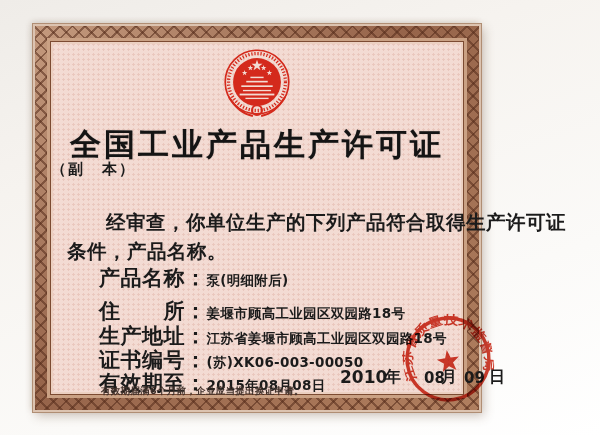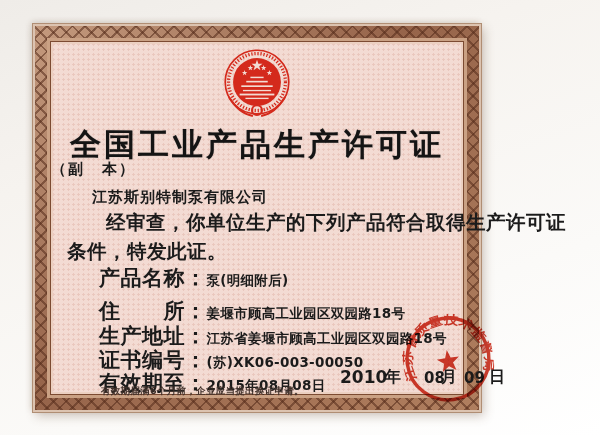--- a/index.html
+++ b/index.html
@@ -83,24 +83,23 @@
         <rect x="33" y="49.5" width="34" height="1.6"></rect>
         <rect x="29" y="54" width="42" height="2.2"></rect>
         <rect x="36" y="59" width="28" height="1.6"></rect>
       </g>
       <circle cx="50" cy="74" r="6" fill="none" stroke="#d42a1c" stroke-width="2.5"></circle>
       <path d="M16,58 Q28,78 45,81 M84,58 Q72,78 55,81" fill="none" stroke="#d42a1c" stroke-width="2.5"></path>
     </svg>
 
     <div class="title">全国工业产品生产许可证</div>
     <div class="subtitle">（副　本）</div>
-    <div class="company">江苏斯别特制泵有限公司</div>
 
     <div class="body-line l1">经审查，你单位生产的下列产品符合取得生产许可证</div>
-    <div class="body-line l2">条件，特发此证。</div>
+    <div class="body-line l2">条件，产品名称。</div>
 
     <div class="field-row r0">
       <span class="lbl">产品名称：</span><span class="val">泵(明细附后)</span>
     </div>
     <div class="field-row r1">
       <span class="lbl">住　　所：</span><span class="val">姜堰市顾高工业园区双园路18号</span>
     </div>
     <div class="field-row r2">
       <span class="lbl">生产地址：</span><span class="val">江苏省姜堰市顾高工业园区双园路18号</span>
     </div>

